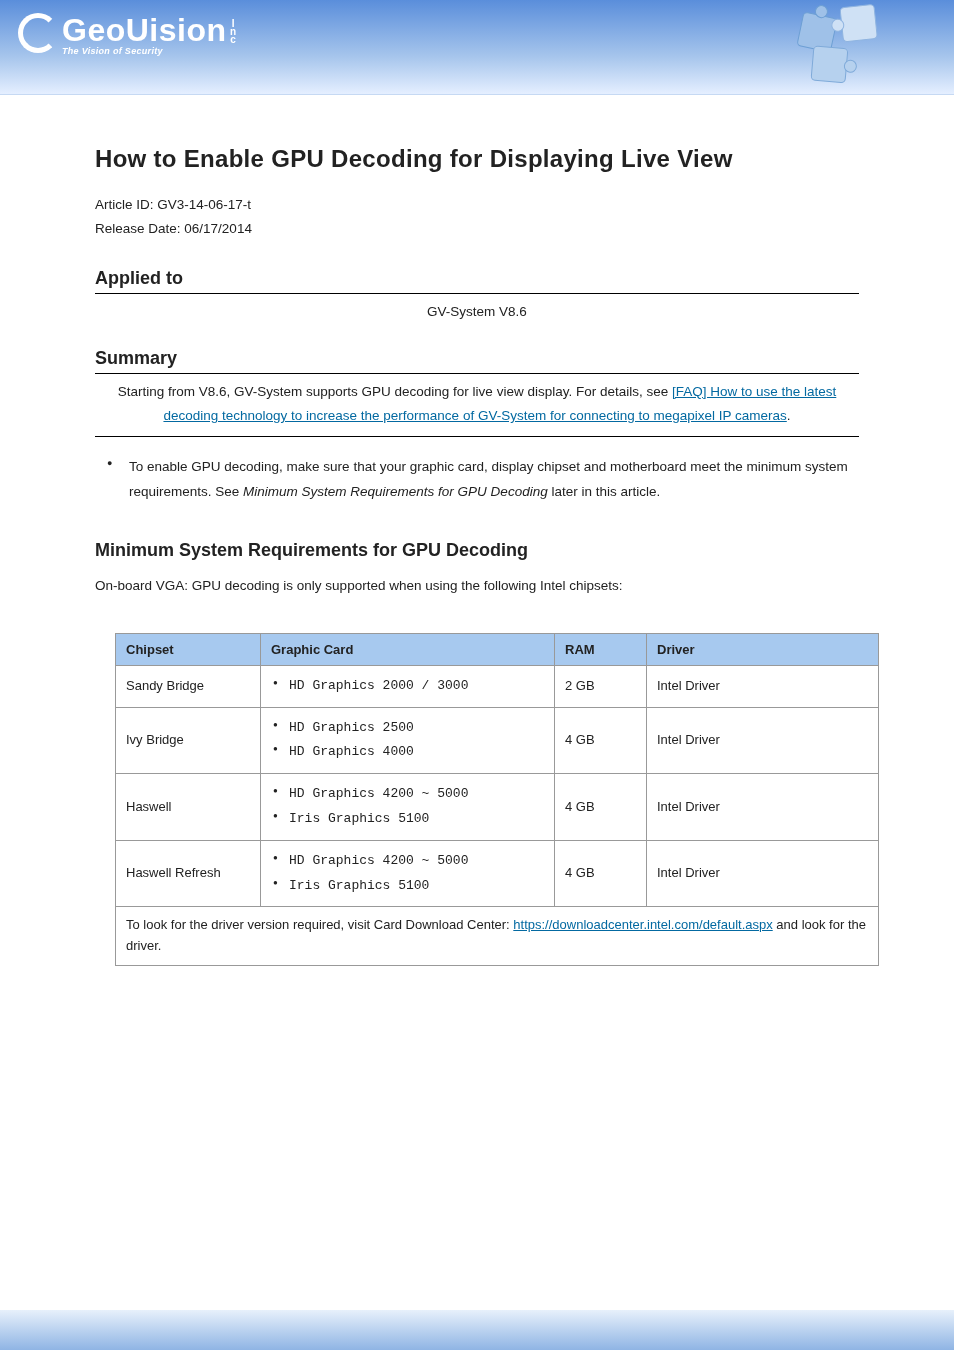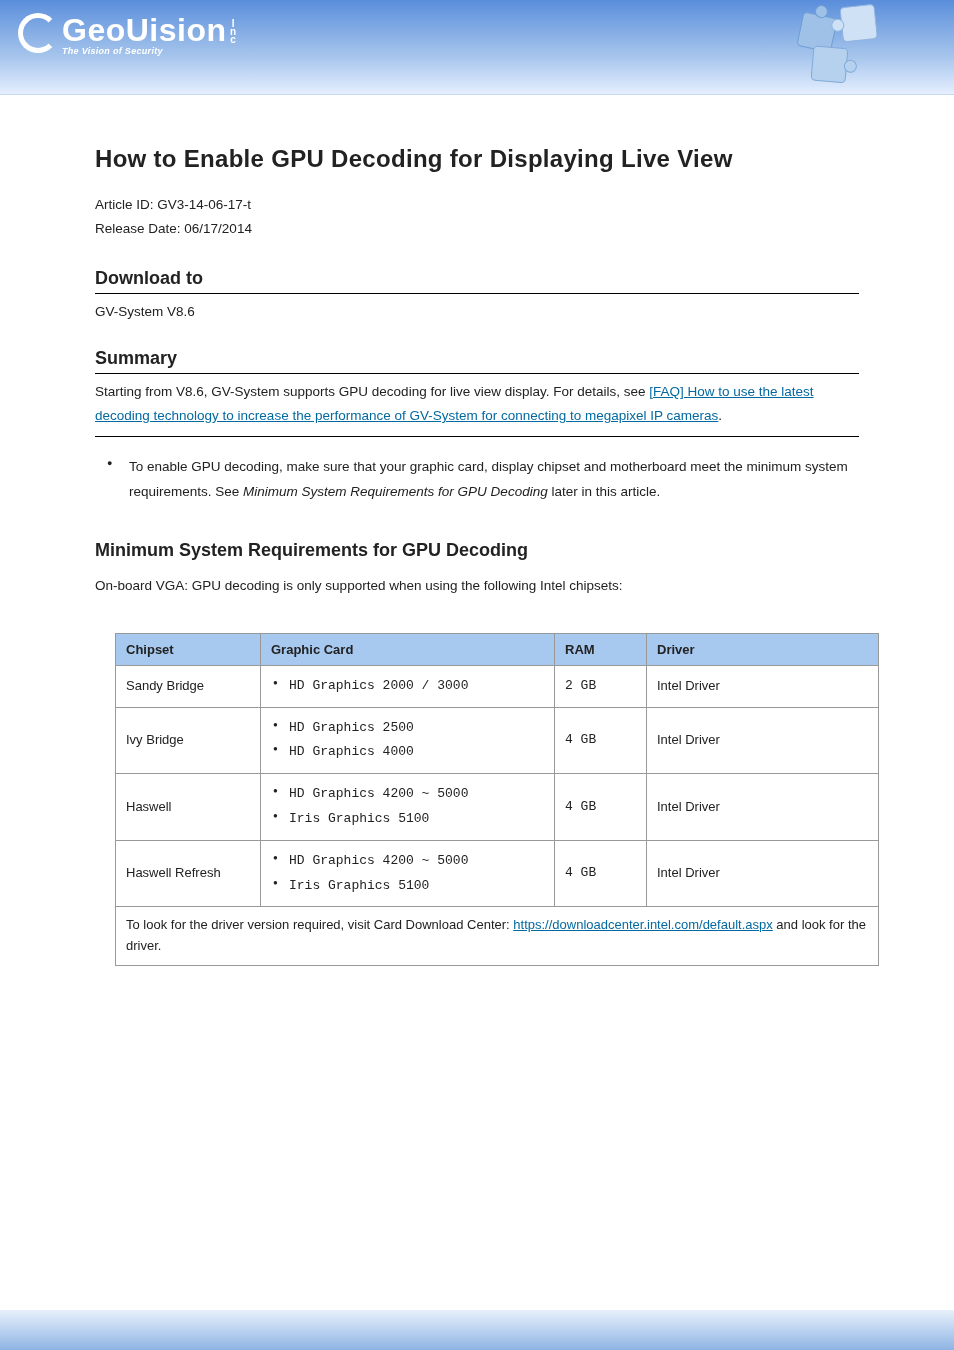--- a/index.html
+++ b/index.html
@@ -75,20 +75,21 @@
   }
   hr.major {
     border: none;
     border-top: 1px solid #000;
     margin: 0 0 6px 0;
   }
   .desc-para {
     font-size: 13.5px;
     line-height: 1.8;
     margin-bottom: 8px;
+    text-align: center;
   }
   a.link {
     color: #0369a1;
     text-decoration: underline;
   }
   ul.bullets {
     list-style: none;
     padding-left: 34px;
     margin-top: 18px;
   }
@@ -130,21 +131,21 @@
     border: 1px solid #999;
   }
   table.spec td {
     border: 1px solid #999;
     padding: 8px 10px;
     vertical-align: middle;
     line-height: 1.6;
   }
   table.spec td.chcol { width: 145px; }
   table.spec td.gpucol { width: 294px; }
-  table.spec td.ram  { width: 92px; text-align: left; font-family: Liberation Mono, monospace; }
+  table.spec td.ram  { width: 92px; text-align: left; }
   .cell-list { list-style: none; padding-left: 14px; font-family: Liberation Mono, monospace; }
   .cell-list li { position: relative; padding: 2px 0 2px 4px; }
   .cell-list li::before {
     content: "●";
     position: absolute;
     left: -12px;
     top: 3px;
     font-size: 8px;
   }
   .driver-row td {
@@ -194,21 +195,21 @@
 
   <h1 class="title">How to Enable GPU Decoding for Displaying Live View</h1>
 
   <div class="meta">
     <span>Article ID:</span>
     <span>GV3-14-06-17-t</span><br>
     <span>Release Date:</span>
     <span>06/17/2014</span>
   </div>
 
-  <div class="section-label">Download to</div>
+  <div class="section-label">Applied to</div>
   <hr class="major">
   <div class="desc-para" style="margin-bottom:24px;">GV-System V8.6</div>
 
   <div class="section-label">Summary</div>
   <hr class="major">
   <div class="desc-para">
     <span>Starting from V8.6, GV-System supports GPU decoding for live view display. For details, see </span>
     <a class="link" href="#">[FAQ] How to use the latest decoding technology to increase the performance of GV-System for connecting to megapixel IP cameras</a><span>.</span>
   </div>
   <hr class="major" style="margin-top:2px;">

